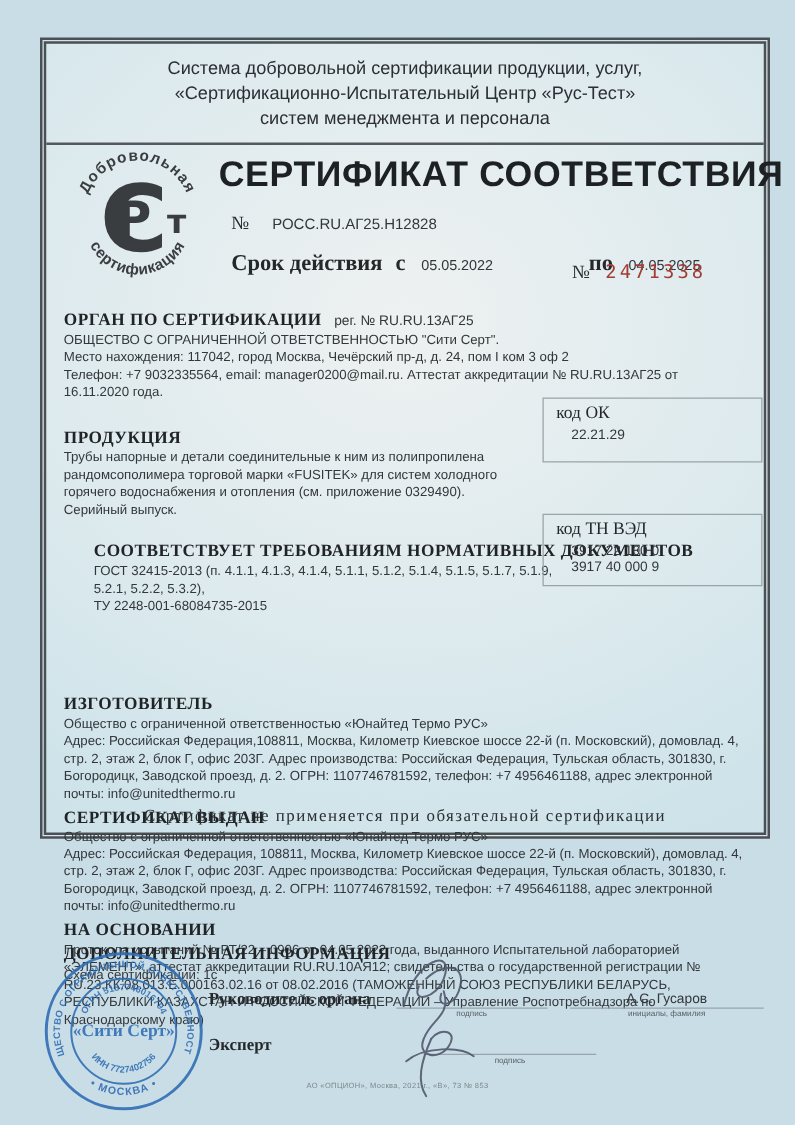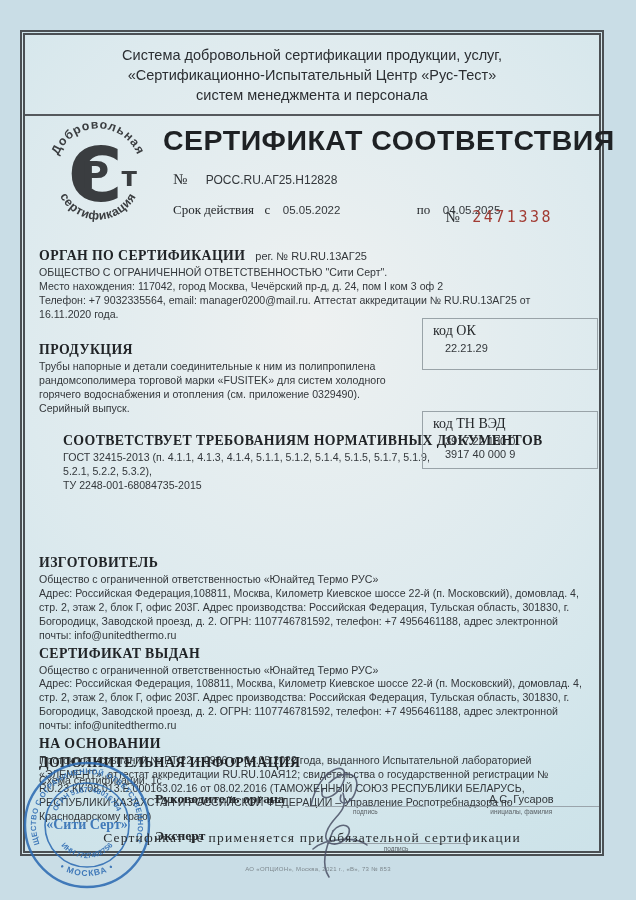--- a/index.html
+++ b/index.html
@@ -4,21 +4,21 @@
 <style>
   * { margin:0; padding:0; box-sizing:border-box; }
   body { background:#b9ccd5; }
   .page {
     position:relative; width:636px; height:900px; overflow:hidden;
     background:#c9dde6;
     font-family:"Liberation Sans","DejaVu Sans",sans-serif;
     color:#2e3236;
   }
   .frame {
-    position:absolute; left:20px; top:30px; width:584px; height:826px;
+    position:absolute; left:32px; top:30px; width:584px; height:641px;
     border:5px double #4b5054;
     background:radial-gradient(115% 90% at 50% 35%, #eef1f1 0%, #ddeaee 45%, #cfe4ea 75%, #c9dfe7 100%);
   }
   
   .hdr {
     text-align:center; padding:10px 20px 9px 20px;
     border-bottom:2px solid #55595d;
     font-size:14.5px; line-height:1.38; color:#2b2e32;
   }
   
@@ -26,21 +26,21 @@
   .logo { position:absolute; left:16px; top:2px; }
   .doc-title {
     position:absolute; left:138px; top:8px;
     font-size:28.5px; font-weight:bold; letter-spacing:0.5px; color:#1e2124;
     white-space:nowrap;
   }
   .numline { position:absolute; left:148px; top:54px; }
   .numline .no { font-family:"Liberation Serif","DejaVu Serif",serif; font-size:15px; color:#2a2d30; }
   .numline .val { font-size:12px; margin-left:14px; color:#33373b; }
   .validity { position:absolute; left:148px; top:84px; white-space:nowrap; }
-  .validity .lbl { font-family:"Liberation Serif","DejaVu Serif",serif; font-weight:normal; font-size:13px; color:#25282b; }
+  .validity .lbl { font-family:"Liberation Serif","DejaVu Serif",serif; font-weight:bold; font-size:18px; color:#25282b; }
   .validity .date { font-size:11.5px; margin-left:8px; color:#33373b; }
   .validity .to-lbl { margin-left:72px; }
   .blank-no { position:absolute; right:46px; top:92px; white-space:nowrap; }
   .blank-no .no { font-family:"Liberation Serif","DejaVu Serif",serif; font-size:15px; color:#2a2d30; }
   .blank-no .digits { font-family:"DejaVu Sans Mono",monospace; font-size:15px; letter-spacing:2.5px; margin-left:8px; }
   
   .sections { padding:0 14px; }
   .sec-h {
     font-family:"Liberation Serif","DejaVu Serif",serif; font-weight:bold;
     font-size:13.8px; letter-spacing:0.4px; color:#212427;

